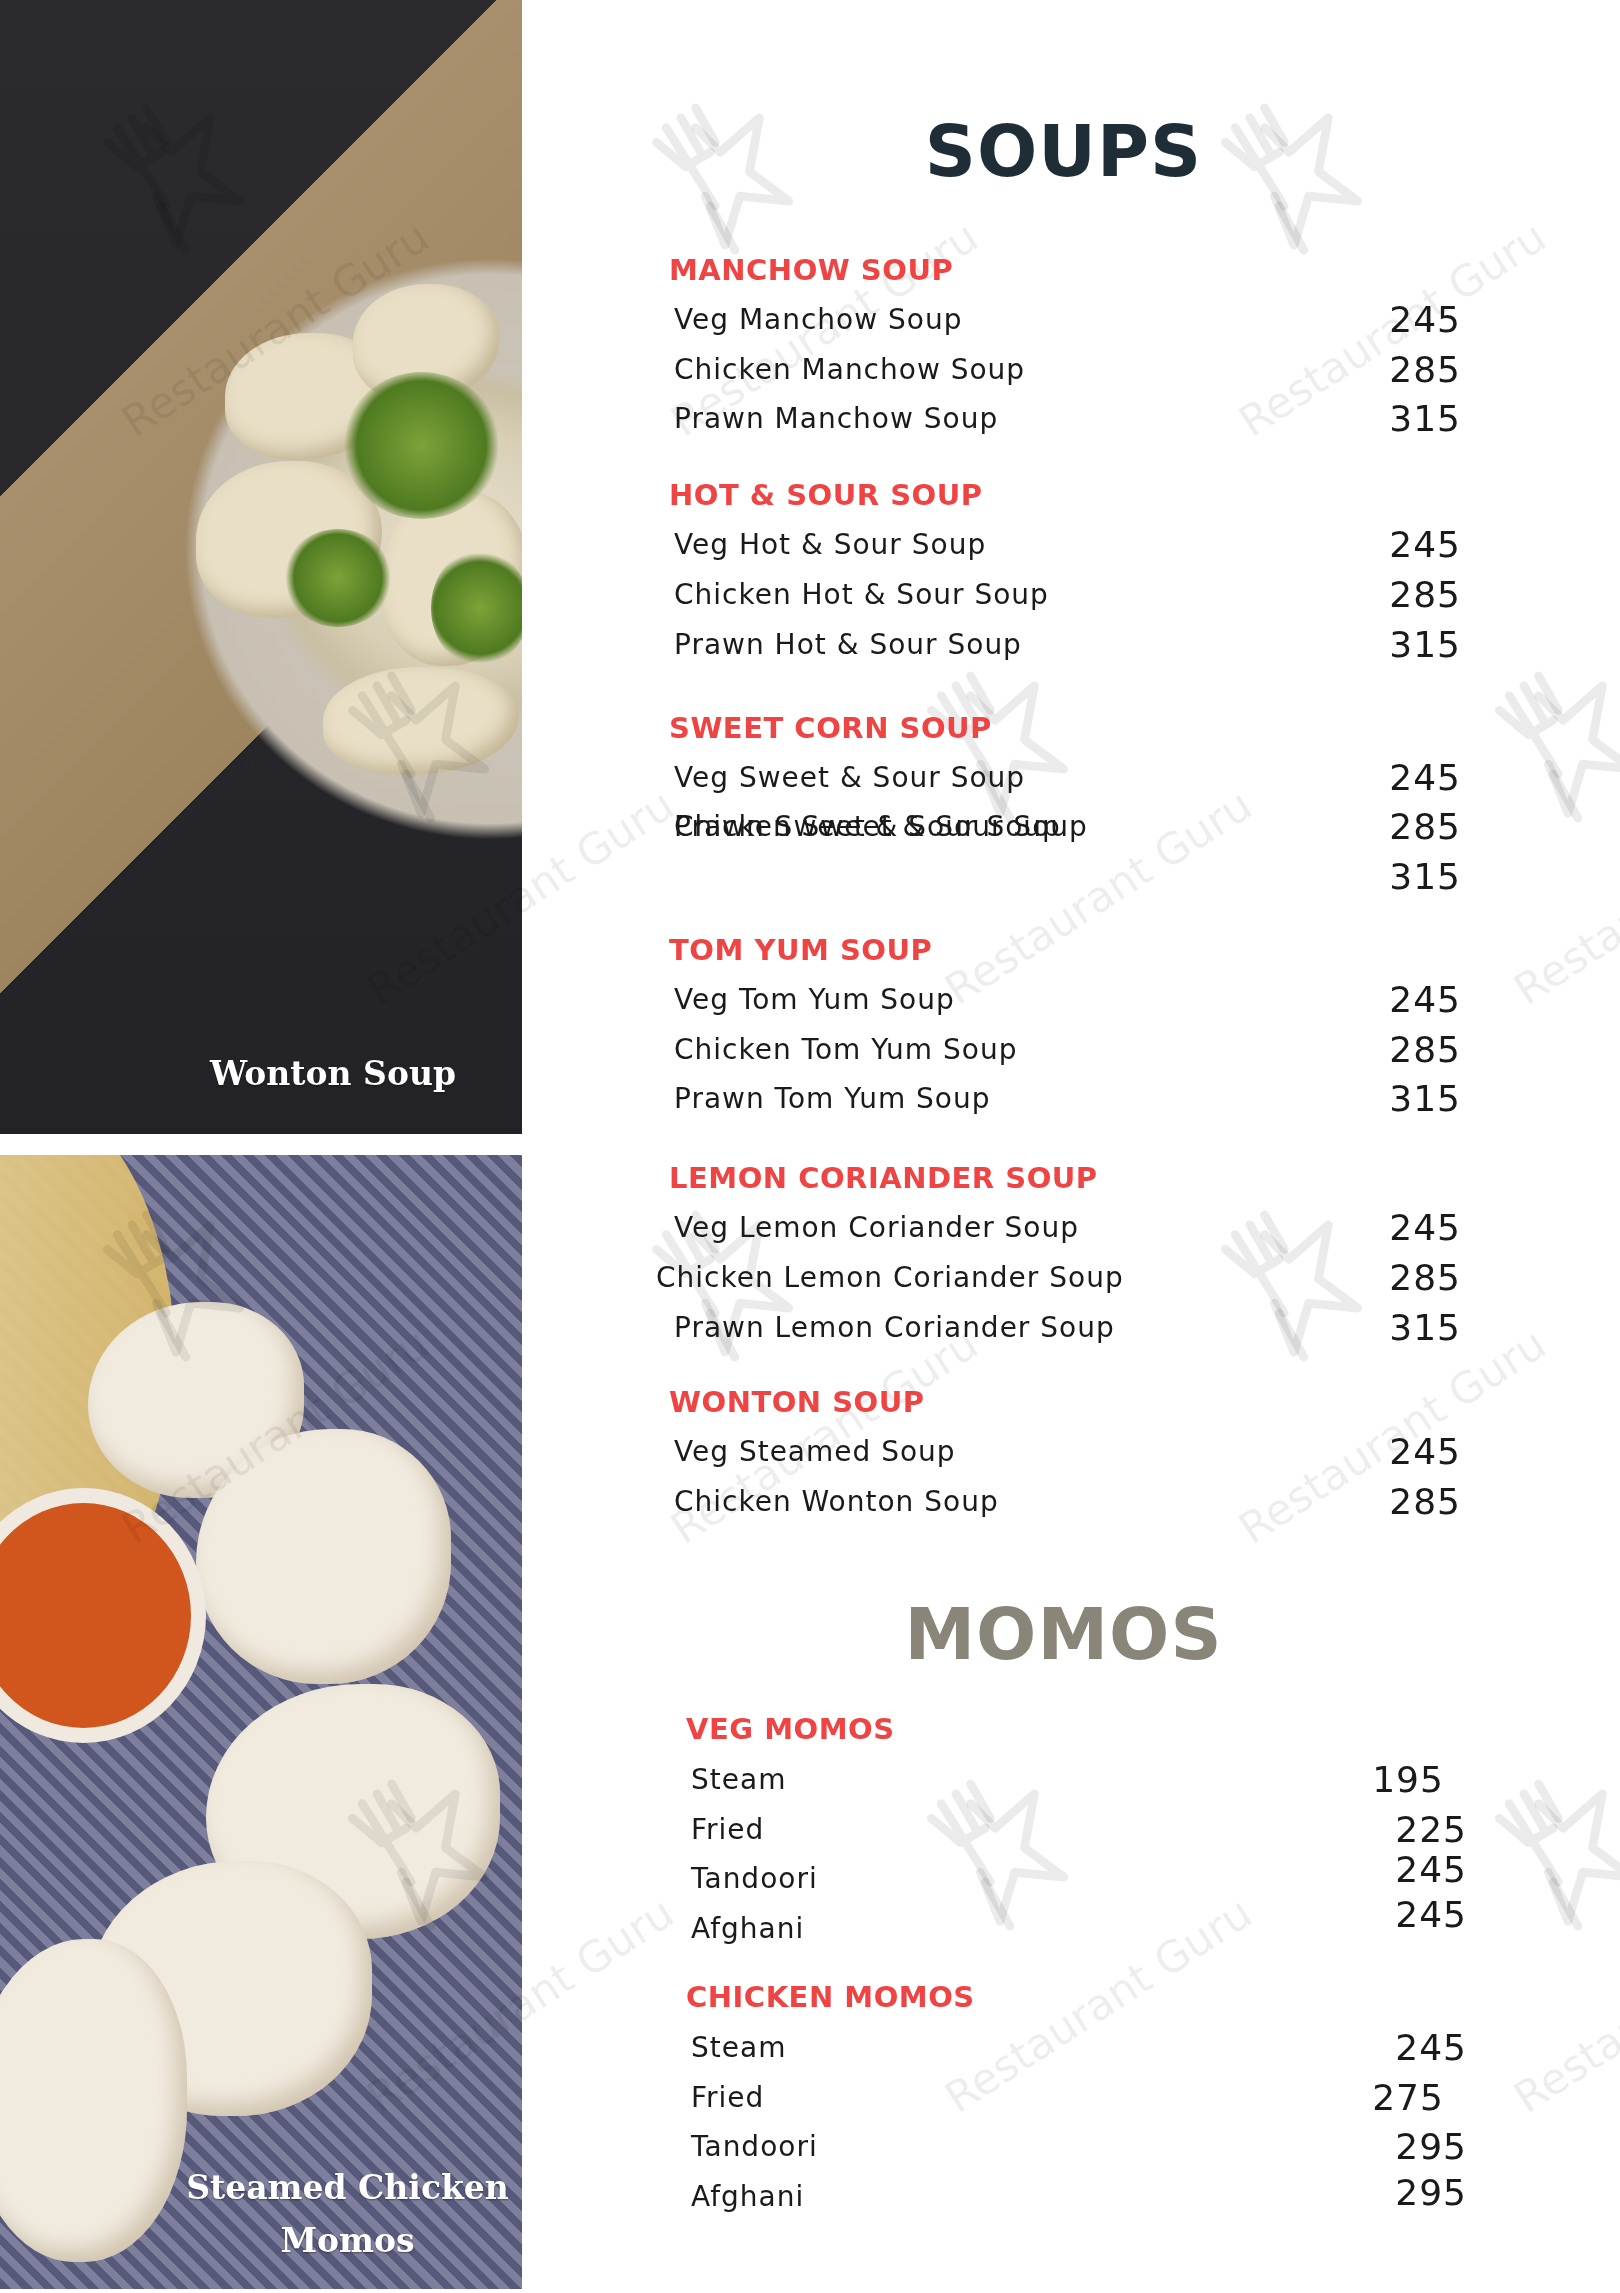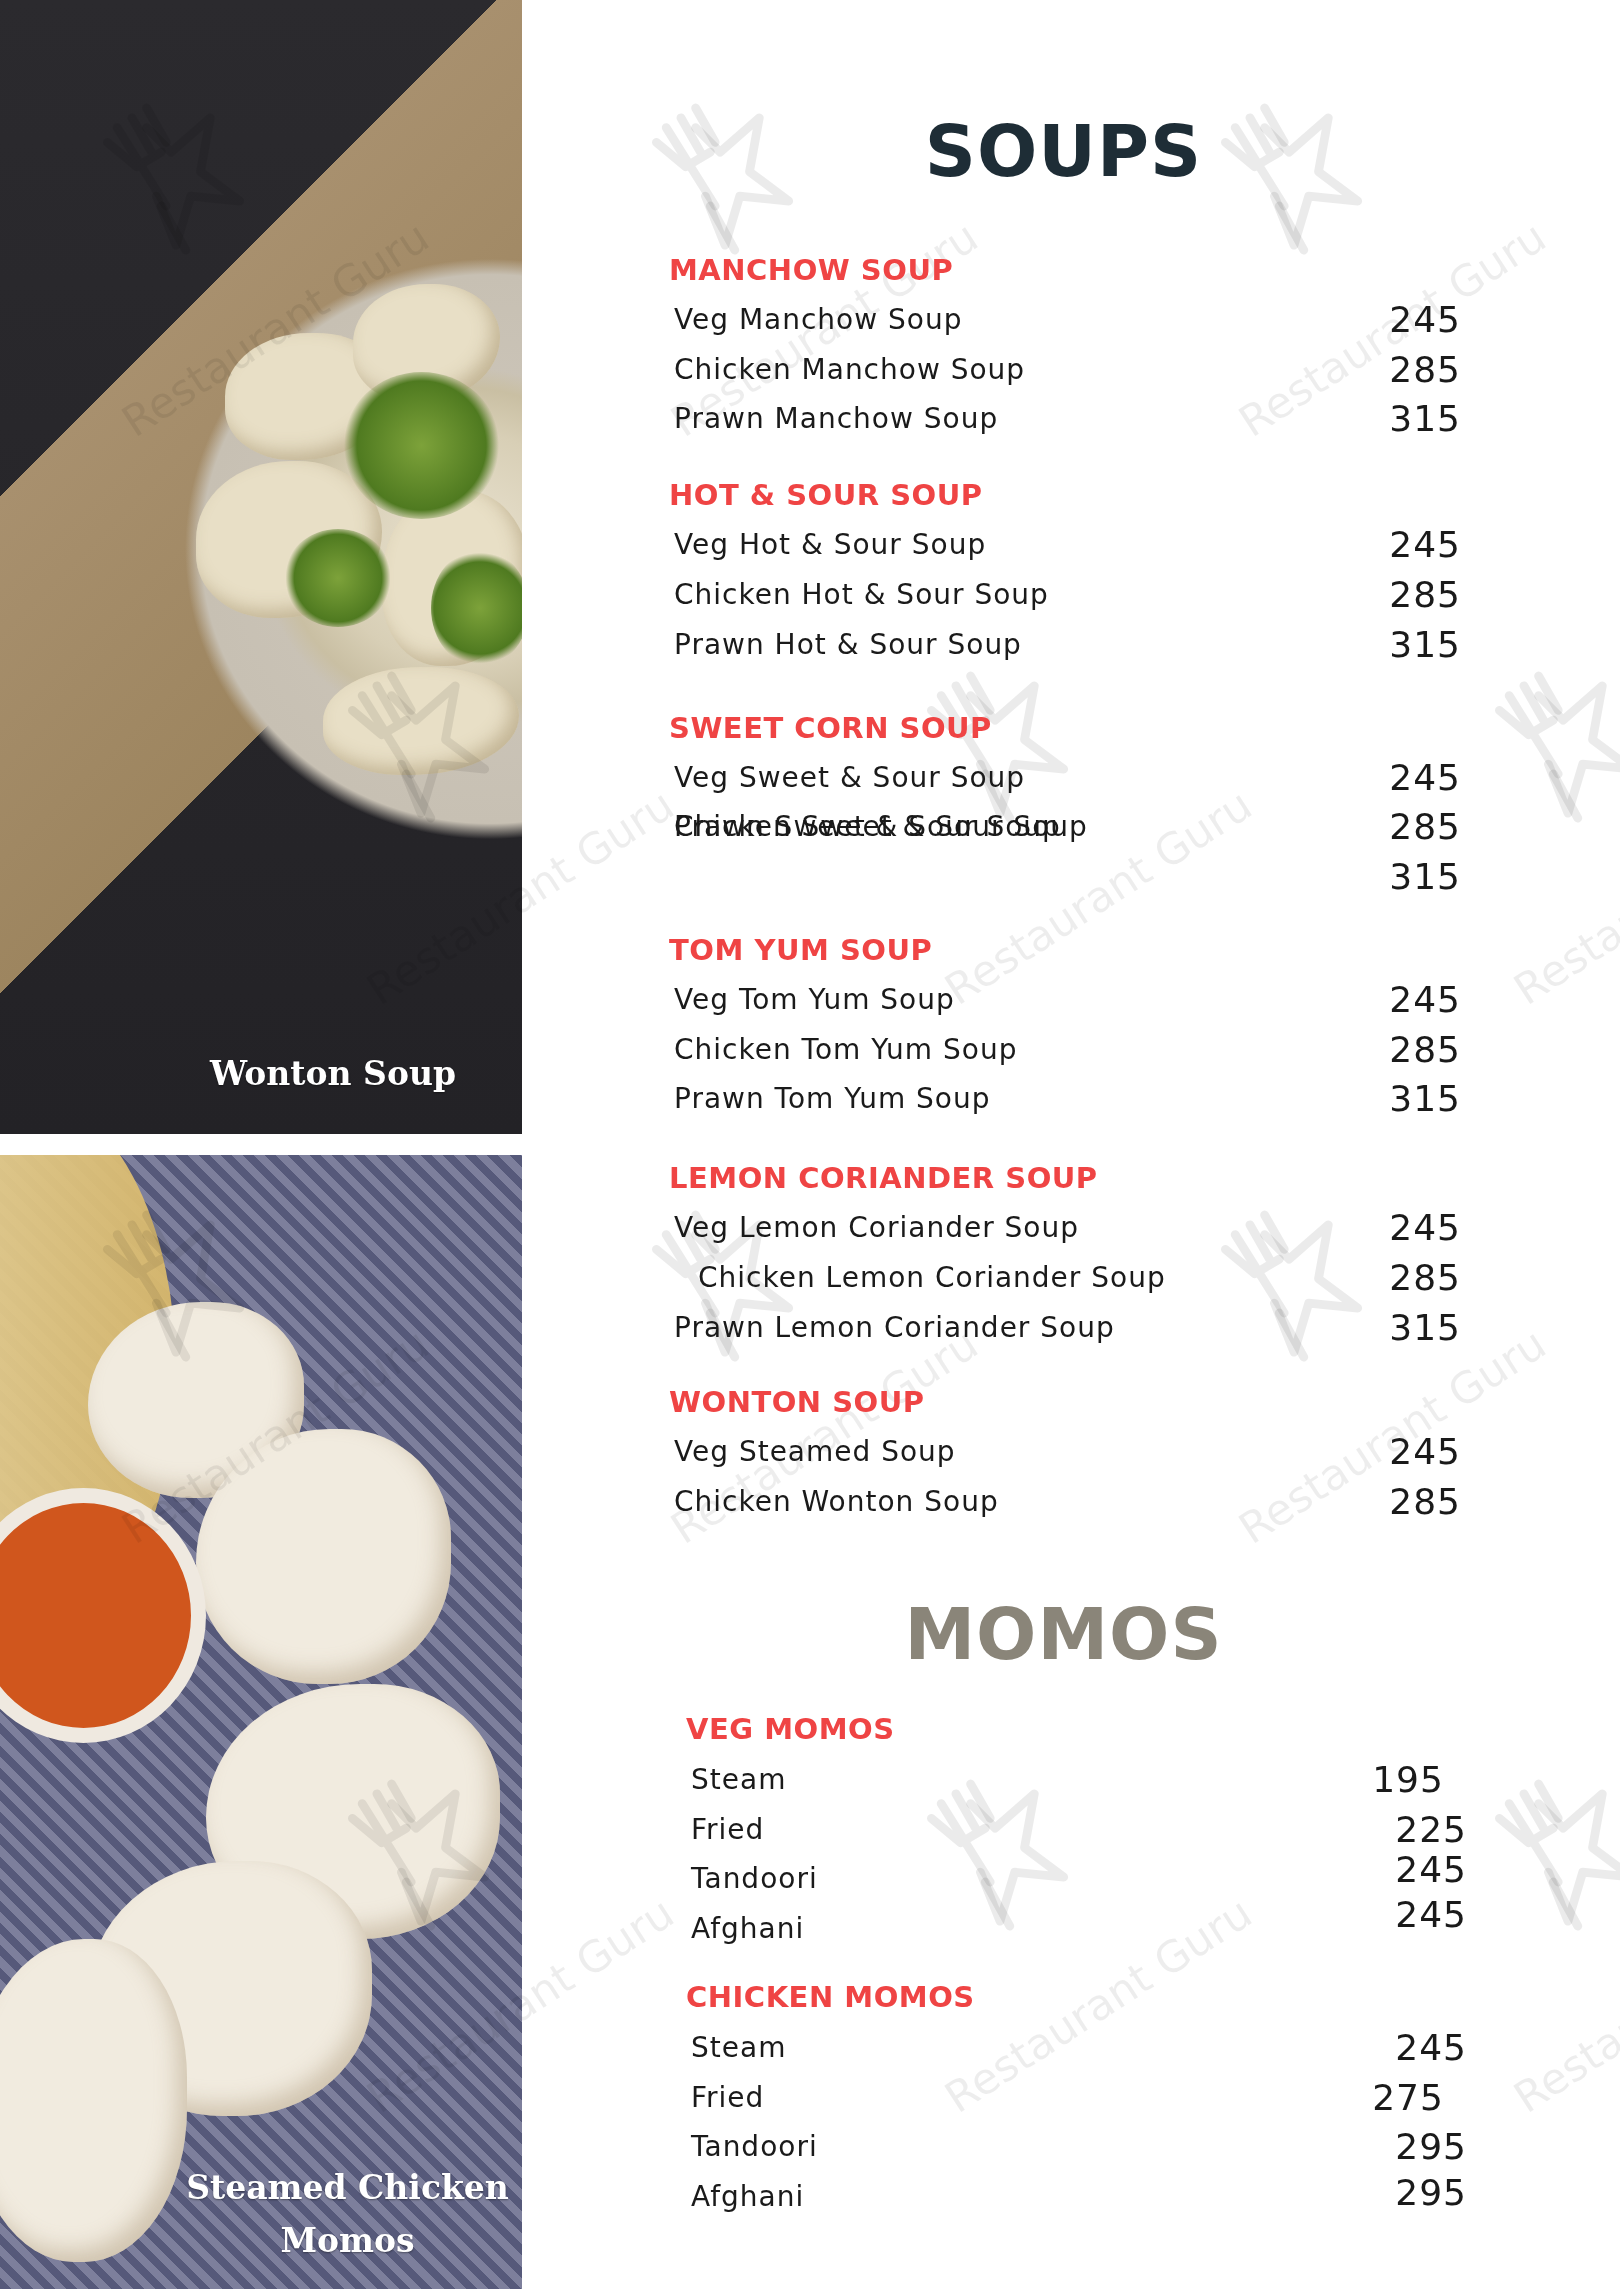--- a/index.html
+++ b/index.html
@@ -197,21 +197,21 @@
     <div class="section-heading" style="left:669px;top:933px;">TOM YUM SOUP</div>
     <div class="item-name" style="left:674px;top:982px;">Veg Tom Yum Soup</div>
     <div class="item-price" style="left:1343px;top:982px;">245</div>
     <div class="item-name" style="left:674px;top:1032px;">Chicken Tom Yum Soup</div>
     <div class="item-price" style="left:1343px;top:1032px;">285</div>
     <div class="item-name" style="left:674px;top:1081px;">Prawn Tom Yum Soup</div>
     <div class="item-price" style="left:1343px;top:1081px;">315</div>
     <div class="section-heading" style="left:669px;top:1161px;">LEMON CORIANDER SOUP</div>
     <div class="item-name" style="left:674px;top:1210px;">Veg Lemon Coriander Soup</div>
     <div class="item-price" style="left:1343px;top:1210px;">245</div>
-    <div class="item-name" style="left:698px;top:1260px;">Chicken Lemon Coriander Soup</div>
+    <div class="item-name" style="left:656px;top:1260px;">Chicken Lemon Coriander Soup</div>
     <div class="item-price" style="left:1343px;top:1260px;">285</div>
     <div class="item-name" style="left:674px;top:1310px;">Prawn Lemon Coriander Soup</div>
     <div class="item-price" style="left:1343px;top:1310px;">315</div>
     <div class="section-heading" style="left:669px;top:1385px;">WONTON SOUP</div>
     <div class="item-name" style="left:674px;top:1434px;">Veg Steamed Soup</div>
     <div class="item-price" style="left:1343px;top:1434px;">245</div>
     <div class="item-name" style="left:674px;top:1484px;">Chicken Wonton Soup</div>
     <div class="item-price" style="left:1343px;top:1484px;">285</div>
   </div>
 

